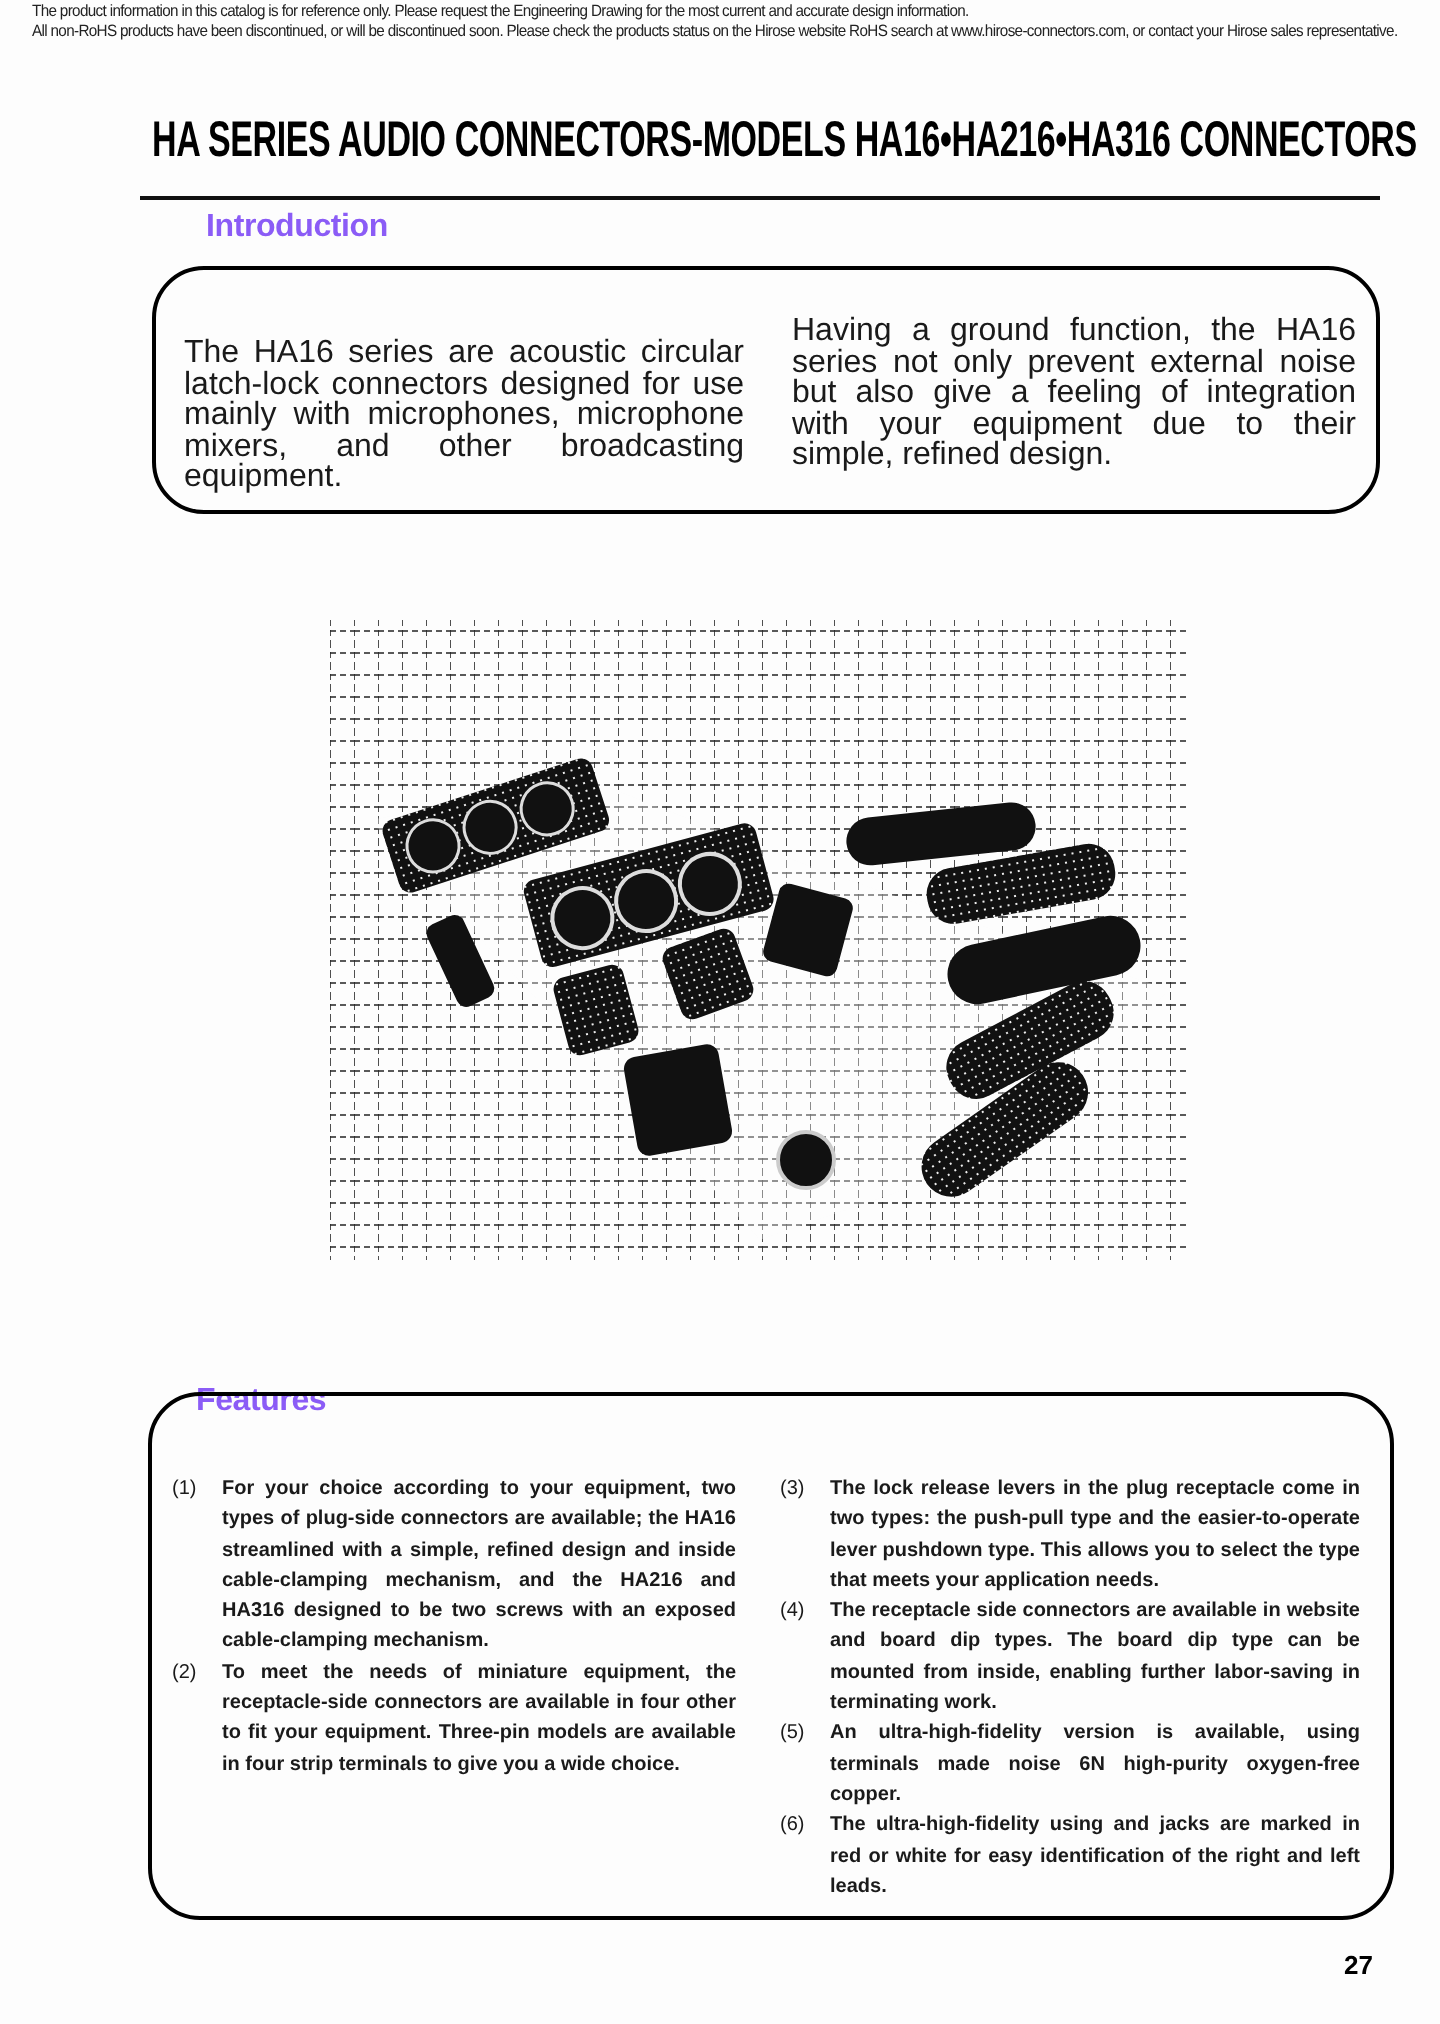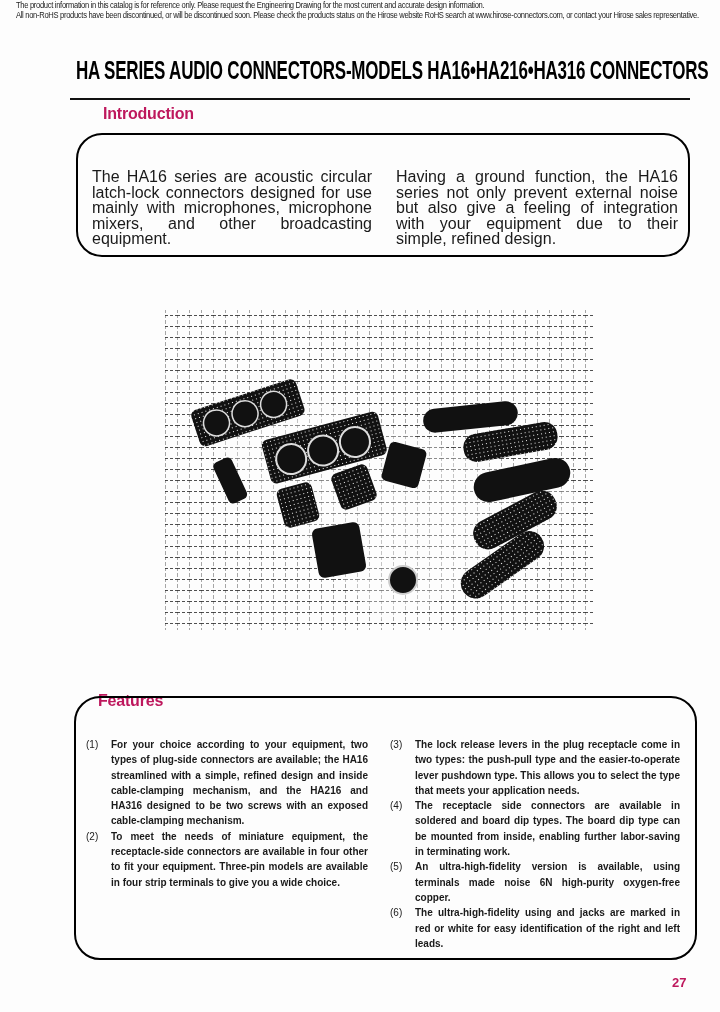--- a/index.html
+++ b/index.html
@@ -1,49 +1,49 @@
 <!DOCTYPE html>
 <html><head>
 <meta charset="utf-8">
 <style>
   html, body { margin: 0; padding: 0; background: #fdfdfd; }
   body { width: 720px; height: 1012px; position: relative; overflow: hidden; color: #111; font-family: "Liberation Sans", sans-serif; }
   .notice { position: absolute; left: 16px; top: 1px; width: 700px; font-family: "Liberation Sans Narrow", "Liberation Sans", sans-serif; font-size: 8.2px; line-height: 10px; letter-spacing: -0.35px; color: #222; transform: scaleX(0.93); transform-origin: left top; white-space: nowrap; }
   .notice div { white-space: nowrap; }
   .title { position: absolute; left: 76px; top: 56px; font-family: "Liberation Sans", sans-serif; font-weight: bold; font-size: 25px; letter-spacing: -0.3px; white-space: nowrap; transform: scaleX(0.68); transform-origin: left top; color: #000; }
   .title-rule { position: absolute; left: 70px; top: 98px; width: 620px; height: 2px; background: #111; }
-  .section-heading { position: absolute; font-weight: bold; font-size: 16px; color: #be185d; letter-spacing: -0.2px; }
+  .section-heading { position: absolute; font-weight: bold; font-size: 16px; color: #8b5cf6; letter-spacing: -0.2px; }
   .box { position: absolute; border: 2.5px solid #000; border-radius: 26px; box-sizing: border-box; }
   .col { position: absolute; font-size: 16px; line-height: 15.5px; color: #1a1a1a; text-align: justify; }
   .col p { margin: 0; }
   .photo { position: absolute; left: 165px; top: 310px; width: 430px; height: 320px; }
   .feat { position: absolute; font-size: 10px; line-height: 15.3px; color: #1a1a1a; }
   .feat-item { display: flex; text-align: justify; }
   .feat-num { width: 25px; flex: 0 0 25px; }
   .feat-text { flex: 1; font-weight: bold; }
-  .page-num { position: absolute; left: 672px; top: 975px; font-weight: bold; font-size: 13px; color: #be185d; }
+  .page-num { position: absolute; left: 672px; top: 975px; font-weight: bold; font-size: 13px; color: #000000; }
 </style>
 </head>
 <body>
 
 <div class="notice">
   <div>The product information in this catalog is for reference only. Please request the Engineering Drawing for the most current and accurate design information.</div>
   <div>All non-RoHS products have been discontinued, or will be discontinued soon. Please check the products status on the Hirose website RoHS search at www.hirose-connectors.com, or contact your Hirose sales representative.</div>
 </div>
 
 <div class="title">HA SERIES AUDIO CONNECTORS-MODELS HA16•HA216•HA316 CONNECTORS</div>
 <div class="title-rule"></div>
 
 <div class="section-heading" style="left:103px; top:105px;">Introduction</div>
 
 <div class="box" style="left:76px; top:133px; width:614px; height:124px;"></div>
 <div class="col" style="left:92px; top:169px; width:280px;">
   <p>The HA16 series are acoustic circular latch-lock connectors designed for use mainly with microphones, microphone mixers, and other broadcasting equipment.</p>
 </div>
-<div class="col" style="left:396px; top:169px; width:282px;">
+<div class="col" style="left:396px; top:158px; width:282px;">
   <p>Having a ground function, the HA16 series not only prevent external noise but also give a feeling of integration with your equipment due to their simple, refined design.</p>
 </div>
 
 <div class="photo">
   <svg width="430" height="320" viewBox="0 0 430 320">
     <defs>
       <pattern id="grid" width="12" height="11" patternUnits="userSpaceOnUse">
         <path d="M0 0 V11 M0 5.5 H12" stroke="#222" stroke-width="0.8" stroke-dasharray="3 2" fill="none"></path>
       </pattern>
       <pattern id="speck" width="4" height="4" patternUnits="userSpaceOnUse">
@@ -97,21 +97,21 @@
   </div>
 </div>
 
 <div class="feat" style="left:390px; top:737px; width:290px;">
   <div class="feat-item">
     <span class="feat-num">(3)</span>
     <span class="feat-text">The lock release levers in the plug receptacle come in two types: the push-pull type and the easier-to-operate lever pushdown type. This allows you to select the type that meets your application needs.</span>
   </div>
   <div class="feat-item">
     <span class="feat-num">(4)</span>
-    <span class="feat-text">The receptacle side connectors are available in soldered and board dip types. The board dip type can be mounted from inside, enabling further labor-saving in terminating work.</span>
+    <span class="feat-text">The receptacle side connectors are available in website and board dip types. The board dip type can be mounted from inside, enabling further labor-saving in terminating work.</span>
   </div>
   <div class="feat-item">
     <span class="feat-num">(5)</span>
     <span class="feat-text">An ultra-high-fidelity version is available, using terminals made noise 6N high-purity oxygen-free copper.</span>
   </div>
   <div class="feat-item">
     <span class="feat-num">(6)</span>
     <span class="feat-text">The ultra-high-fidelity using and jacks are marked in red or white for easy identification of the right and left leads.</span>
   </div>
 </div>

